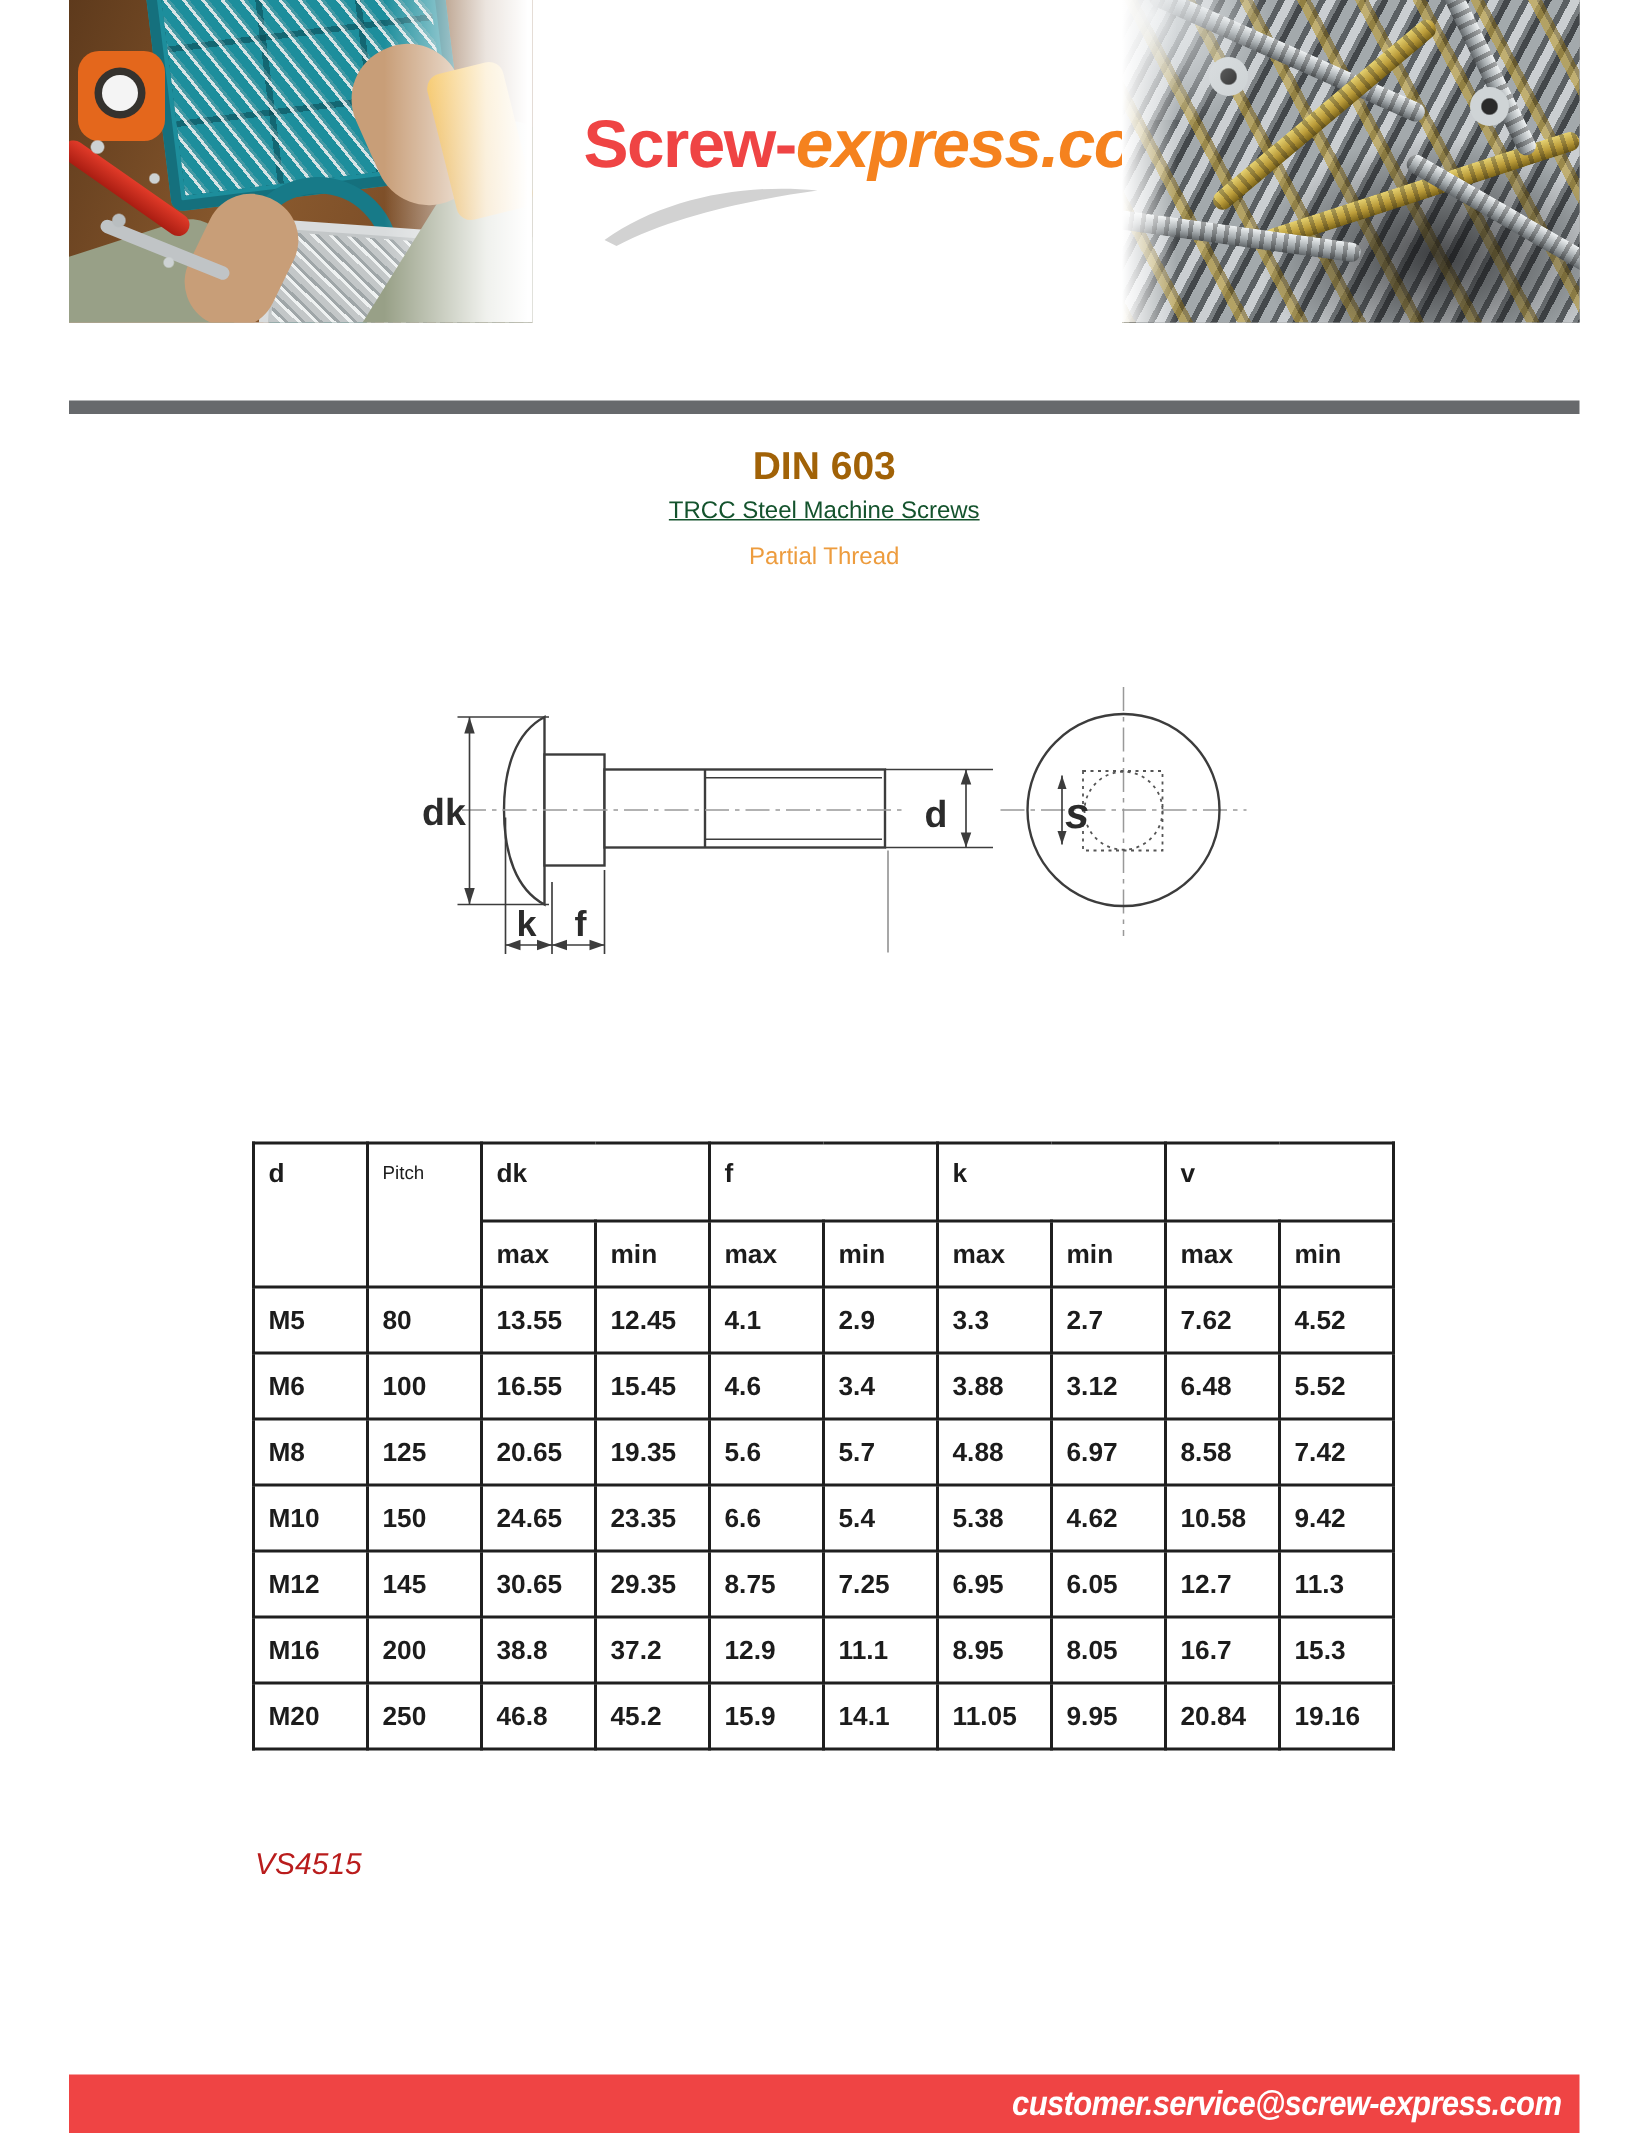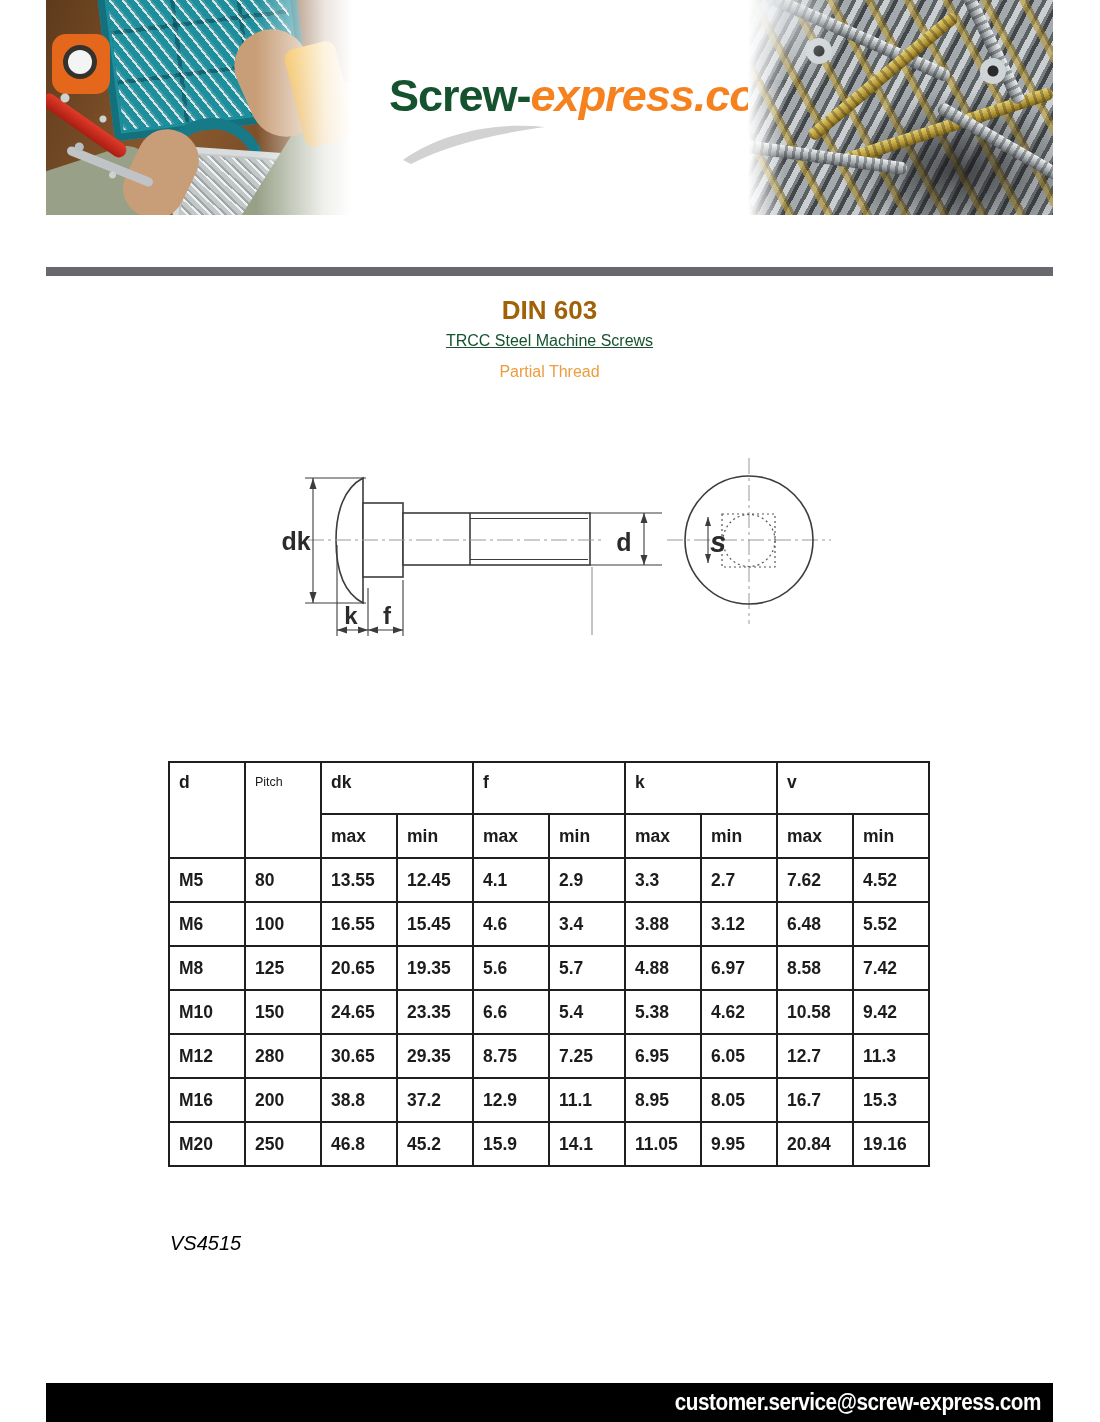--- a/index.html
+++ b/index.html
@@ -59,21 +59,21 @@
   .pr-s4{left:150px;top:20px;width:170px;transform:rotate(64deg);}
   .pr-s5{left:40px;top:70px;width:190px;transform:rotate(-40deg);}
   .pr-s6{left:180px;top:140px;width:160px;transform:rotate(30deg);}
   .pr-head{width:26px;height:26px;border-radius:50%;background:radial-gradient(circle,#2a2a2a 0 5px,#cfd4d6 6px);}
   .pr-h1{left:232px;top:58px;}
   .pr-h2{left:58px;top:38px;}
 
   
   .logo{position:absolute;left:355px;top:0;width:393px;height:215px;background:#fff;}
   .logo-text{position:absolute;left:34px;top:70px;white-space:nowrap;font-size:45px;letter-spacing:-1px;}
-  .logo-gray{color:#14532d;font-weight:700;}
+  .logo-gray{color:#ef4444;font-weight:700;}
   .logo-orange{color:#f5821e;font-weight:700;font-style:italic;}
   .swoosh{position:absolute;left:42px;top:120px;}
 
   
   .banner{position:absolute;left:46px;top:215px;width:1007px;height:52px;background:#e8722a;
           display:flex;align-items:center;justify-content:center;}
   .banner-title{display:inline-block;color:#fff;font-weight:700;font-size:46px;letter-spacing:-1px;
           transform:scaleX(.84) scaleY(1.04);transform-origin:center;}
   .rule{position:absolute;left:46px;top:267px;width:1007px;height:9px;background:#67696c;}
 
@@ -92,23 +92,23 @@
         font-size:17.5px;font-weight:700;color:#1c1c1c;}
   table.spec th,table.spec td{border:2px solid #1f1f1f;text-align:left;padding:0 0 0 9px;}
   table.spec th{font-weight:700;}
   table.spec .hr1 th{height:41px;vertical-align:middle;}
   table.spec .hr2 th{height:42px;}
   table.spec td{height:42px;}
   table.spec th.span2{vertical-align:top;padding-top:9px;}
   table.spec th.pitch{font-weight:400;font-size:12.5px;vertical-align:top;padding-top:12px;}
 
   
-  .doc-code{position:absolute;left:170px;top:1232px;font-size:20px;font-style:italic;color:#000000;}
-  .footer{position:absolute;left:46px;top:1383px;width:1007px;height:39px;background:#000000;
-        display:flex;align-items:center;justify-content:flex-end;padding:0;box-sizing:border-box;}
+  .doc-code{position:absolute;left:170px;top:1232px;font-size:20px;font-style:italic;color:#b91c1c;}
+  .footer{position:absolute;left:46px;top:1383px;width:1007px;height:39px;background:#ef4444;
+        display:flex;align-items:center;justify-content:flex-end;padding:0;box-sizing:border-box;font-style:italic;}
   .footer-email{display:inline-block;color:#fff;font-weight:700;font-size:23px;letter-spacing:-.5px;
         transform:scaleX(.9);transform-origin:right center;margin-right:12px;}
 </style>
 </head>
 <body>
 
 <div class="page">
 
   <div class="photo left">
     <div class="pl-teal"></div>
@@ -282,21 +282,21 @@
           <td>23.35</td>
           <td>6.6</td>
           <td>5.4</td>
           <td>5.38</td>
           <td>4.62</td>
           <td>10.58</td>
           <td>9.42</td>
         </tr>
         <tr>
           <td>M12</td>
-          <td>280</td>
+          <td>145</td>
           <td>30.65</td>
           <td>29.35</td>
           <td>8.75</td>
           <td>7.25</td>
           <td>6.95</td>
           <td>6.05</td>
           <td>12.7</td>
           <td>11.3</td>
         </tr>
         <tr>

